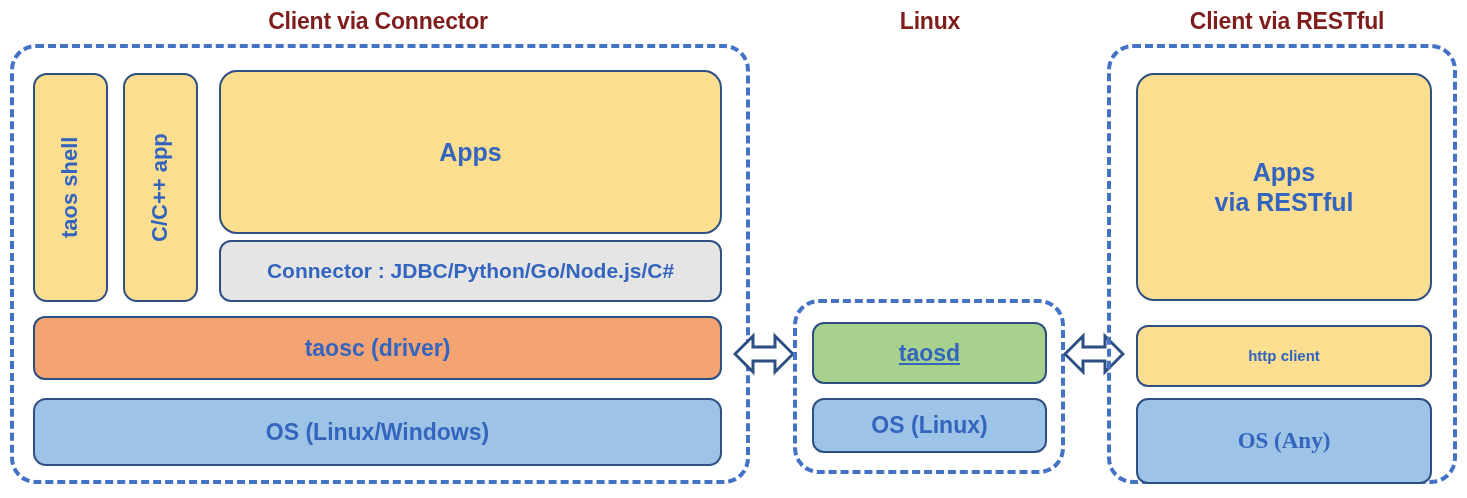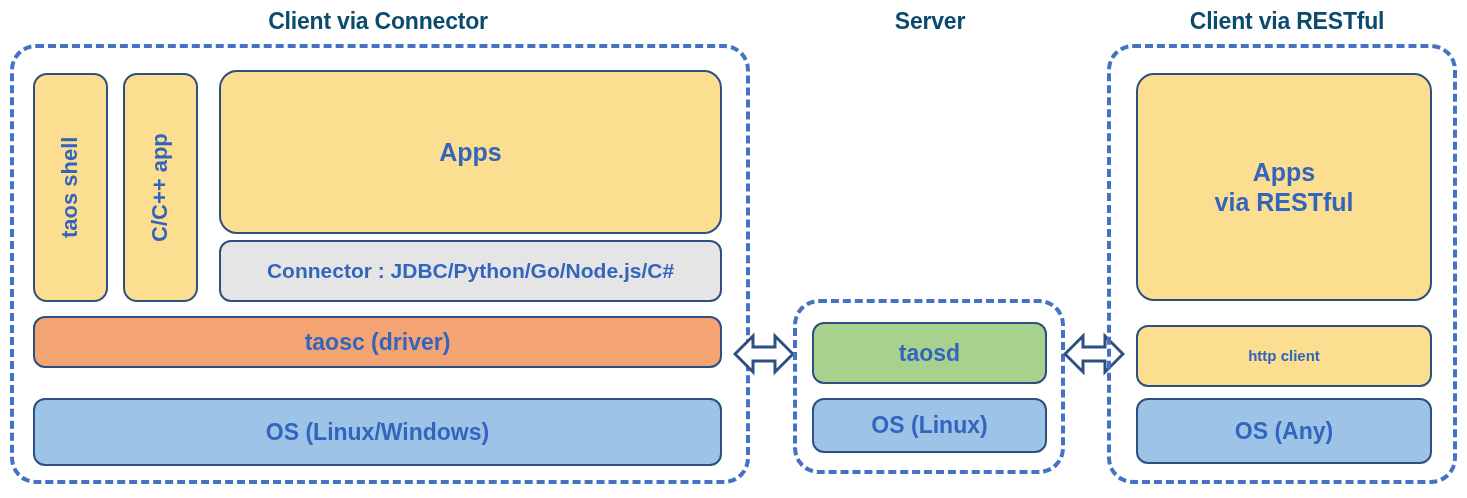--- a/index.html
+++ b/index.html
@@ -10,21 +10,21 @@
   body {
     width: 1467px;
     height: 498px;
     position: relative;
     font-family: "Liberation Sans", sans-serif;
     overflow: hidden;
   }
 
   .panel-title {
     position: absolute;
-    color: #0c4a6e;
+    color: #7f1d1d;
     font-weight: bold;
     font-size: 23px;
     text-align: center;
     white-space: nowrap;
     letter-spacing: -0.2px;
   }
 
   .dashed-group {
     position: absolute;
     border: 4px dashed #4472C4;
@@ -45,57 +45,57 @@
     color: #3465BE;
     font-weight: bold;
     font-size: 21px;
     line-height: 1.22;
   }
 
   .box.yellow  { background: #FBDE8F; }
   .box.gray    { background: #e5e5e5; }
   .box.orange  { background: #F4A373; }
   .box.blue    { background: #9DC3E6; }
-  .box.green   { background: #A9D18E; }
+  .box.green   { background: #A9D18E; text-decoration: underline; }
 
   .box.vertical {
     writing-mode: vertical-rl;
     transform: rotate(180deg);
     border-radius: 14px;
   }
 
   .arrow {
     position: absolute;
   }
 
   
   #title-connector { left: 148px; top: 8px; width: 460px; }
   #group-connector { left: 10px; top: 44px; width: 740px; height: 440px; }
 
   #box-taos-shell  { left: 33px;  top: 73px;  width: 75px;  height: 229px; font-size: 22px; }
   #box-cpp-app     { left: 123px; top: 73px;  width: 75px;  height: 229px; font-size: 22px; }
   #box-apps        { left: 219px; top: 70px;  width: 503px; height: 164px; font-size: 25px; border-radius: 18px; }
   #box-connector   { left: 219px; top: 240px; width: 503px; height: 62px;  font-size: 21px; }
-  #box-taosc       { left: 33px;  top: 316px; width: 689px; height: 52px;  font-size: 23px; }
-  #box-os-linwin   { left: 33px;  top: 398px; width: 689px; height: 68px;  font-size: 23px; }
+  #box-taosc       { left: 33px;  top: 316px; width: 689px; height: 64px;  font-size: 23px; }
+  #box-os-linwin   { left: 33px;  top: 398px; width: 689px; height: 68px;  font-size: 23px; border-radius: 13px; }
 
   
   #title-server    { left: 820px; top: 8px; width: 220px; }
   #group-server    { left: 793px; top: 299px; width: 272px; height: 175px; }
 
   #box-taosd       { left: 812px; top: 322px; width: 235px; height: 62px; font-size: 23px; }
   #box-os-linux    { left: 812px; top: 398px; width: 235px; height: 55px; font-size: 23px; }
 
   
   #title-restful   { left: 1147px; top: 8px; width: 280px; text-align: center; }
   #group-restful   { left: 1107px; top: 44px; width: 350px; height: 440px; }
 
   #box-apps-rest   { left: 1136px; top: 73px;  width: 296px; height: 228px; font-size: 25px; border-radius: 18px; }
   #box-http-client { left: 1136px; top: 325px; width: 296px; height: 62px;  font-size: 15px; }
-  #box-os-any      { left: 1136px; top: 398px; width: 296px; height: 66px;  font-size: 23px; }
+  #box-os-any      { left: 1136px; top: 398px; width: 296px; height: 86px;  font-size: 23px; font-family: Liberation Serif, serif; }
 
   
   #arrow-left-server  { left: 733px;  top: 325px; width: 62px; height: 58px; }
   #arrow-server-right { left: 1063px; top: 325px; width: 62px; height: 58px; }
 </style>
 </head>
 <body>
 
 <div class="panel-title" id="title-connector">Client via Connector</div>
 
@@ -112,21 +112,21 @@
 <div class="box orange" id="box-taosc">taosc (driver)</div>
 
 <div class="box blue" id="box-os-linwin">OS (Linux/Windows)</div>
 
 <div class="arrow" id="arrow-left-server">
   <svg width="62" height="58" viewBox="0 0 62 58" xmlns="http://www.w3.org/2000/svg">
     <polygon points="2,29 20,11 20,22 42,22 42,11 60,29 42,47 42,36 20,36 20,47" fill="#FFFFFF" stroke="#2E4F82" stroke-width="3" stroke-linejoin="miter"></polygon>
   </svg>
 </div>
 
-<div class="panel-title" id="title-server">Server</div>
+<div class="panel-title" id="title-server">Linux</div>
 
 <div class="dashed-group" id="group-server"></div>
 
 <div class="box green" id="box-taosd">taosd</div>
 
 <div class="box blue" id="box-os-linux">OS (Linux)</div>
 
 <div class="arrow" id="arrow-server-right">
   <svg width="62" height="58" viewBox="0 0 62 58" xmlns="http://www.w3.org/2000/svg">
     <polygon points="2,29 20,11 20,22 42,22 42,11 60,29 42,47 42,36 20,36 20,47" fill="#FFFFFF" stroke="#2E4F82" stroke-width="3" stroke-linejoin="miter"></polygon>

